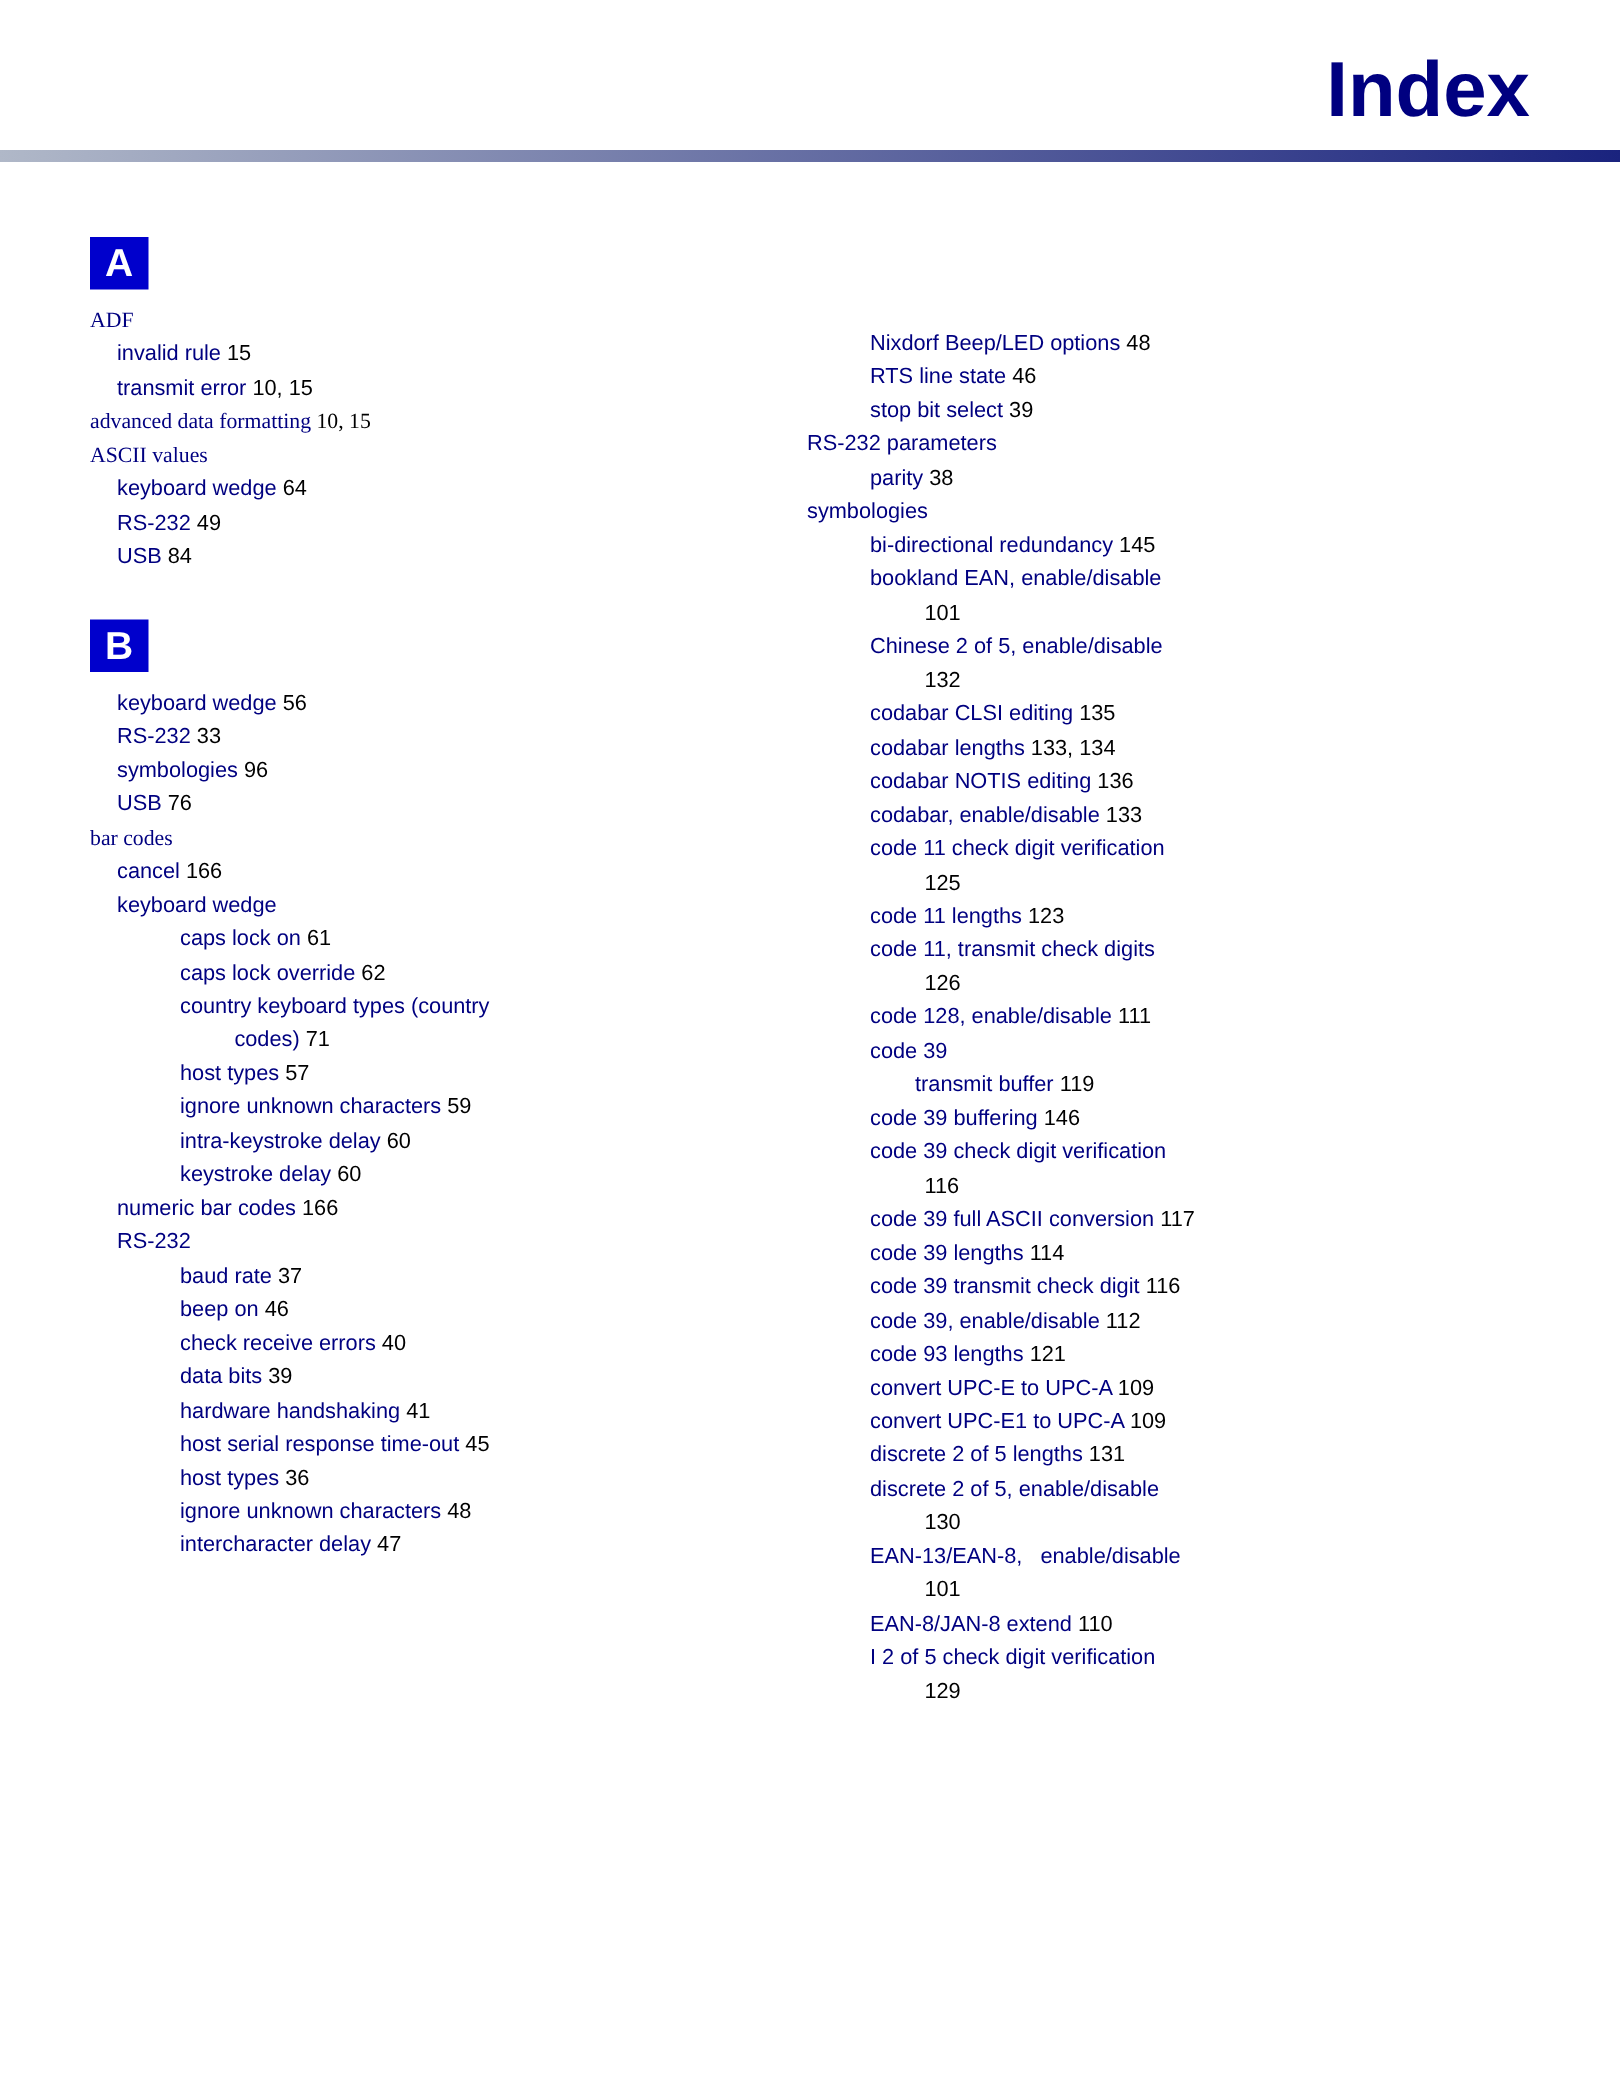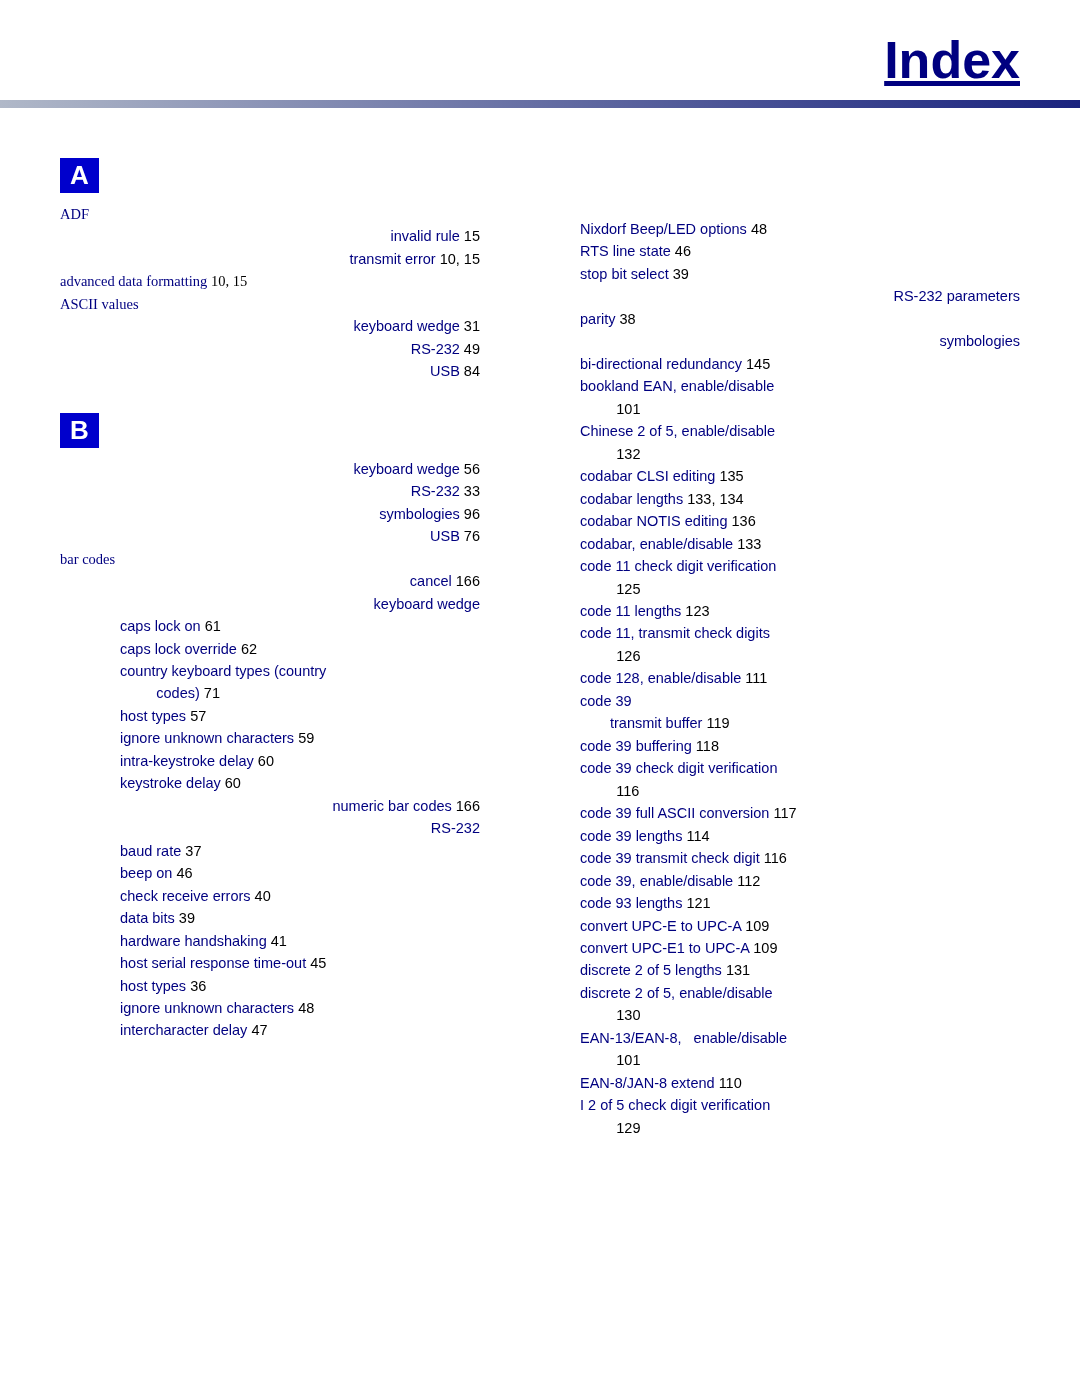--- a/index.html
+++ b/index.html
@@ -13,21 +13,20 @@
       min-height: 1397px;
       background: #ffffff;
       font-family: Arial, sans-serif;
       font-size: 15px;
       color: #000080;
     }
 
     .header-section {
       padding: 30px 60px 10px 90px;
       text-align: right;
-      text-decoration: underline;
     }
 
     .page-title {
       font-size: 52px;
       font-weight: 900;
       color: #000080;
       font-family: Arial, sans-serif;
     }
 
     .header-bar {
@@ -73,21 +72,20 @@
       font-size: 14.5px;
     }
 
     .entry-l0 {
       margin-left: 0px;
       font-family: Liberation Serif, serif;
     }
 
     .entry-l1 {
       margin-left: 18px;
-      text-align: right;
     }
 
     .entry-l2 {
       margin-left: 60px;
     }
 
     .entry-l3 {
       margin-left: 90px;
     }
 
@@ -123,21 +121,21 @@
       <div class="index-entry entry-l1">
         <span class="entry-text">transmit error </span><span class="entry-number">10, 15</span>
       </div>
       <div class="index-entry entry-l0">
         <span class="entry-text">advanced data formatting </span><span class="entry-number">10, 15</span>
       </div>
       <div class="index-entry entry-l0">
         <span class="entry-text">ASCII values</span>
       </div>
       <div class="index-entry entry-l1">
-        <span class="entry-text">keyboard wedge </span><span class="entry-number">31</span>
+        <span class="entry-text">keyboard wedge </span><span class="entry-number">64</span>
       </div>
       <div class="index-entry entry-l1">
         <span class="entry-text">RS-232 </span><span class="entry-number">49</span>
       </div>
       <div class="index-entry entry-l1">
         <span class="entry-text">USB </span><span class="entry-number">84</span>
       </div>
     </div>
 
     <div class="index-group">
@@ -274,21 +272,21 @@
       <div class="index-entry entry-l2">
         <span class="entry-text">code 128, enable/disable </span><span class="entry-number">111</span>
       </div>
       <div class="index-entry entry-l2">
         <span class="entry-text">code 39</span>
       </div>
       <div class="index-entry entry-l3">
         <span class="entry-text">transmit buffer </span><span class="entry-number">119</span>
       </div>
       <div class="index-entry entry-l2">
-        <span class="entry-text">code 39 buffering </span><span class="entry-number">118</span>
+        <span class="entry-text">code 39 buffering </span><span class="entry-number">146</span>
       </div>
       <div class="index-entry entry-l2">
         <span class="entry-text">code 39 check digit verification<br>&nbsp;&nbsp;&nbsp;&nbsp;&nbsp;&nbsp;&nbsp;&nbsp;&nbsp;</span><span class="entry-number">116</span>
       </div>
       <div class="index-entry entry-l2">
         <span class="entry-text">code 39 full ASCII conversion </span><span class="entry-number">117</span>
       </div>
       <div class="index-entry entry-l2">
         <span class="entry-text">code 39 lengths </span><span class="entry-number">114</span>
       </div>

